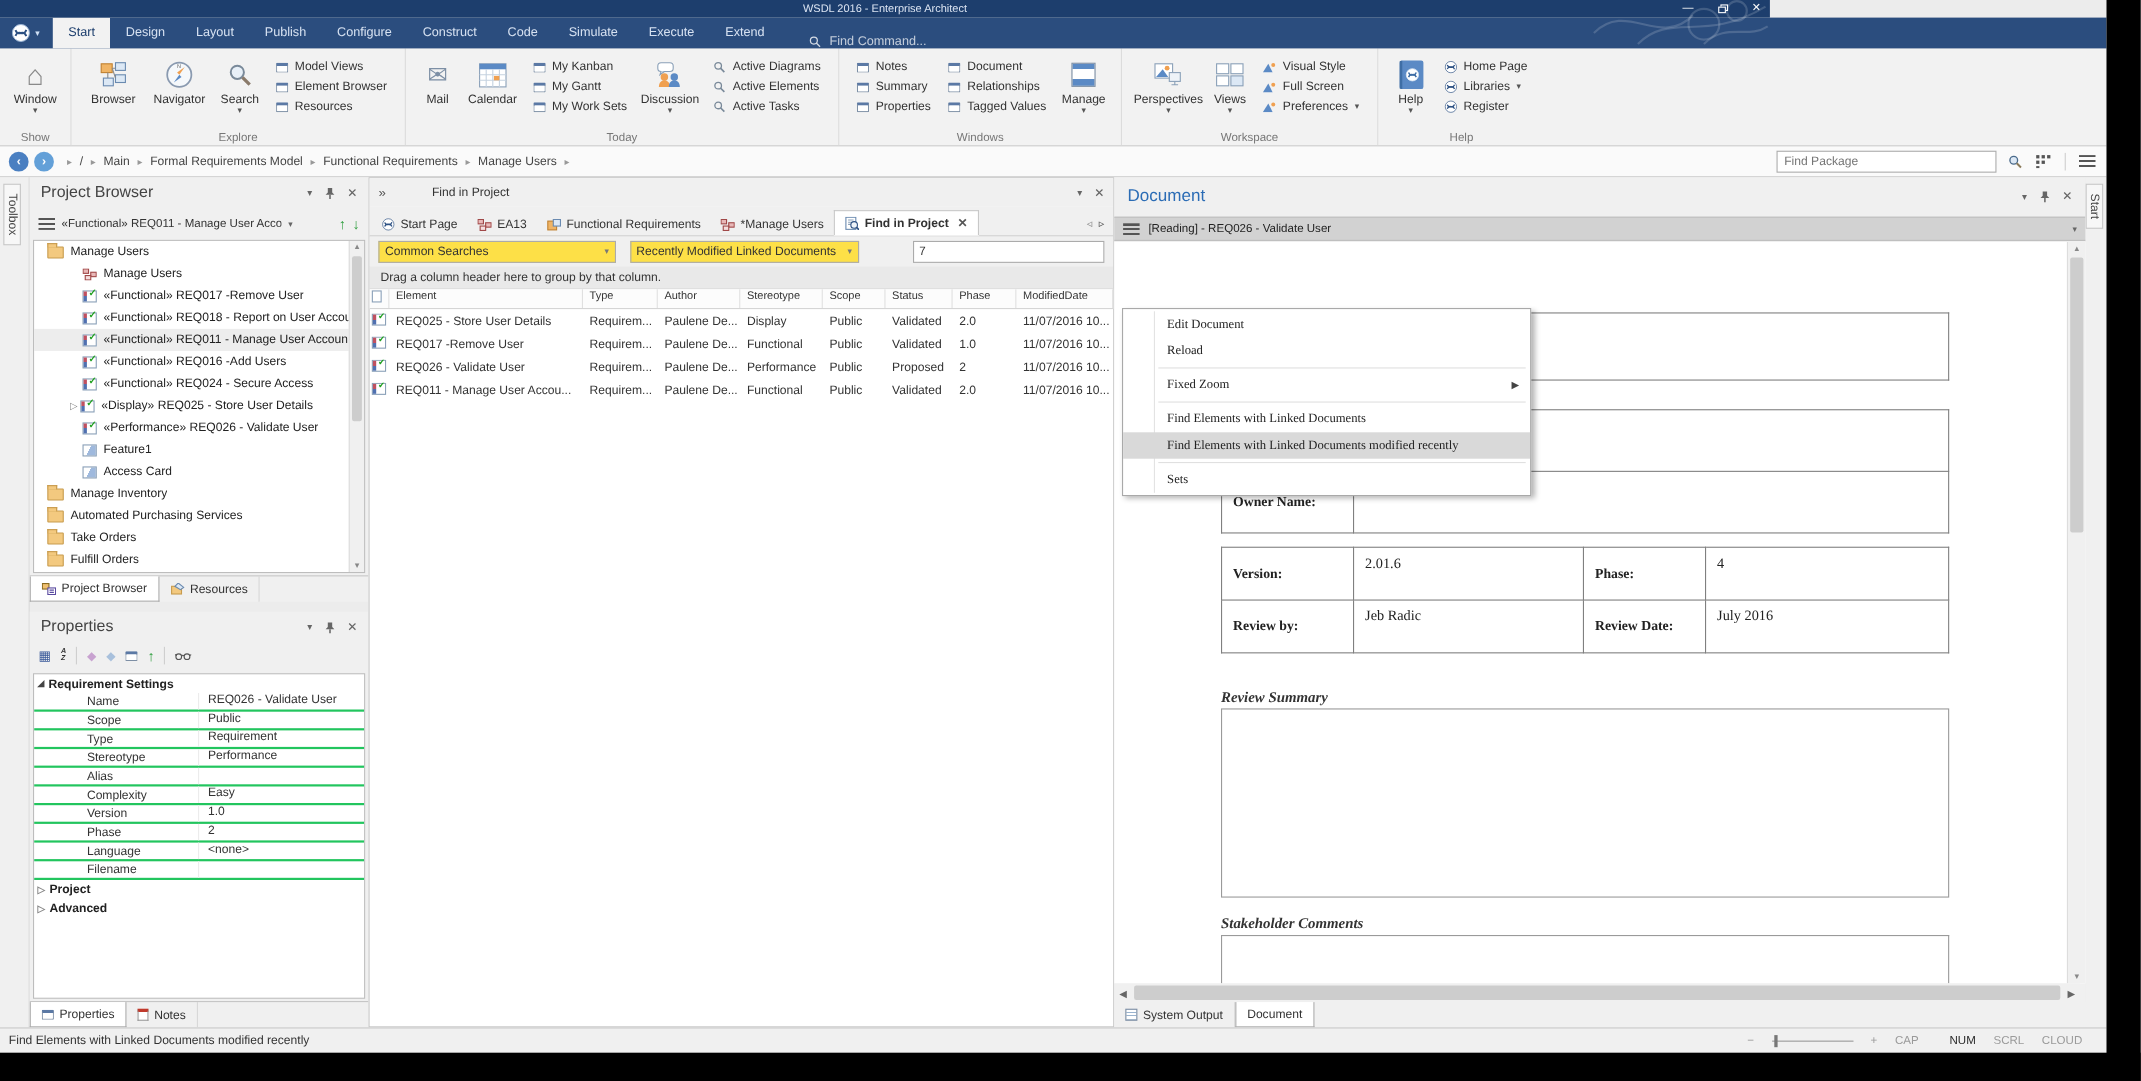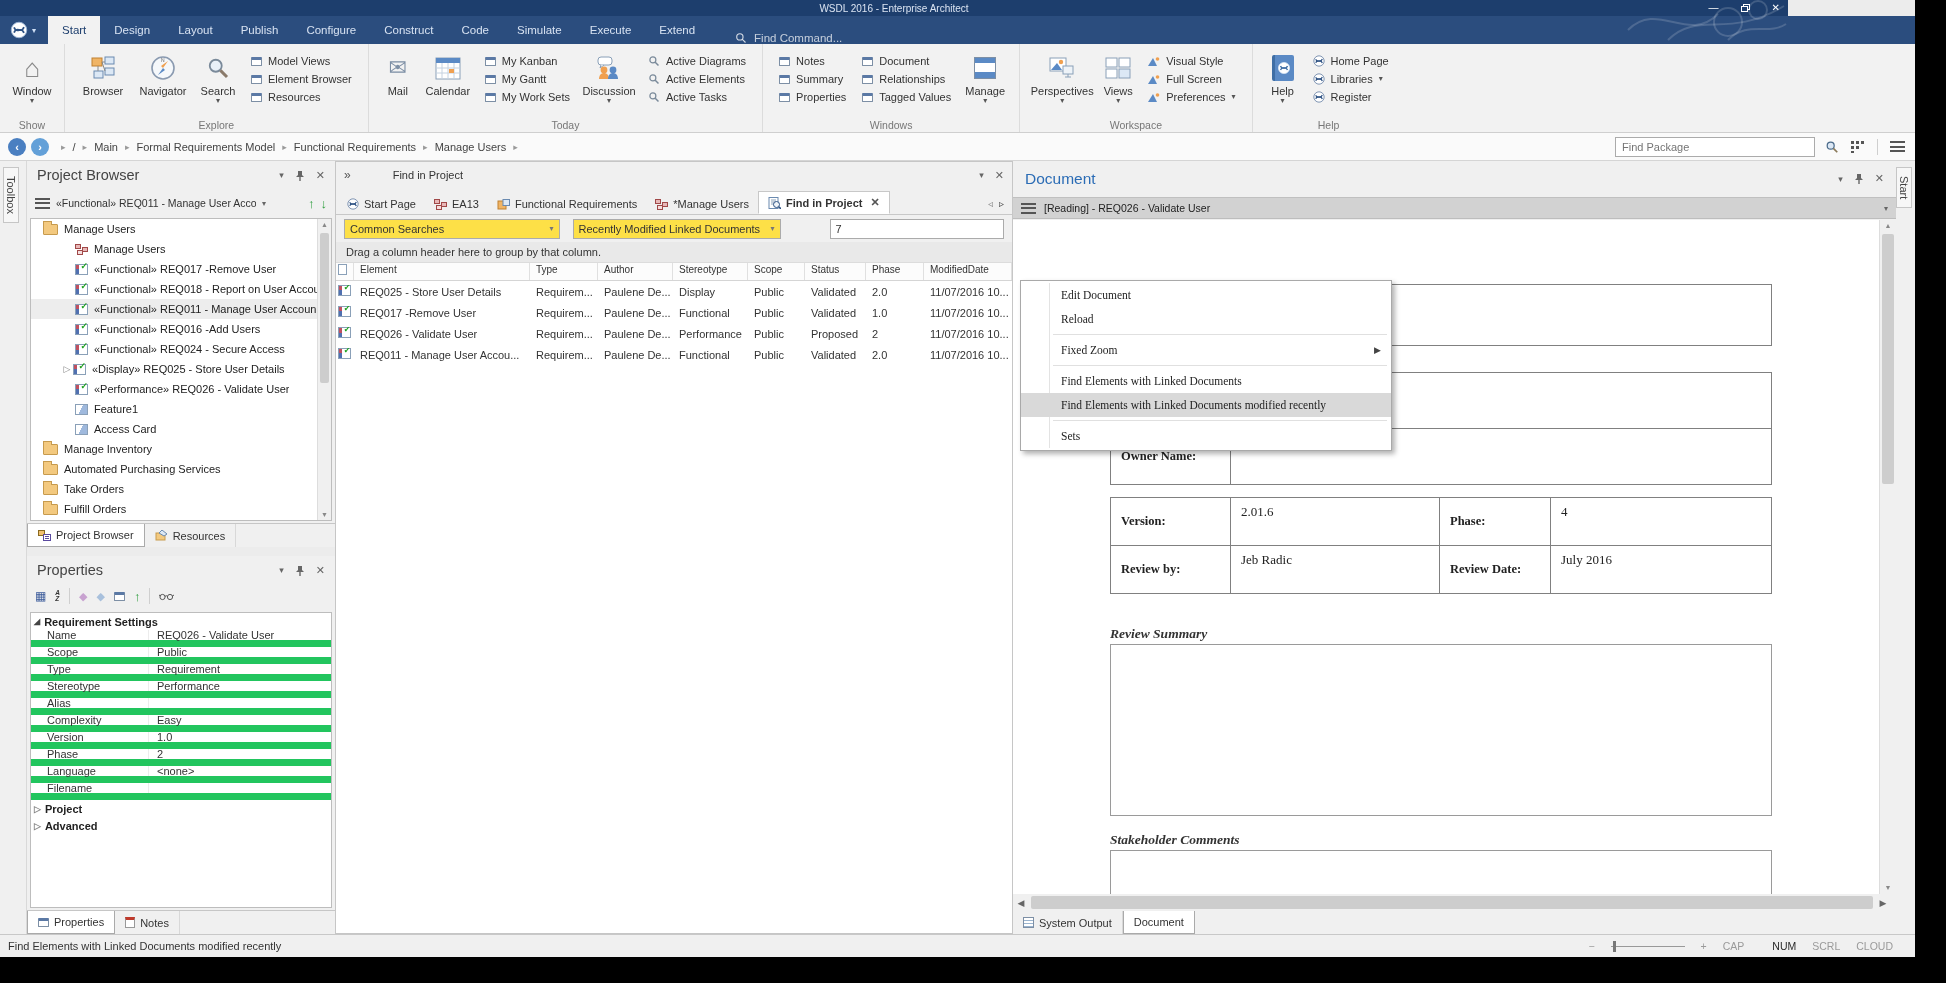--- a/index.html
+++ b/index.html
@@ -5,21 +5,21 @@
   * { margin:0; padding:0; box-sizing:border-box; }
   html,body { width:1946px; height:983px; overflow:hidden; background:#000;
     font-family:"Liberation Sans", sans-serif; }
   .app { position:absolute; left:0; top:0; width:1946px; height:983px; background:#ececec; }
 
   
   .strip-right { position:absolute; left:1915px; top:0; width:31px; height:983px; background:#000; z-index:200; }
   .strip-bottom{ position:absolute; left:0; top:957px; width:1946px; height:26px; background:#000; z-index:200; }
 
   
-  .titlebar { position:absolute; left:0; top:0; width:1788px; height:16px; background:#1d3e6d; color:#dbe4f2;
+  .titlebar { position:absolute; left:0; top:0; width:1609px; height:16px; background:#1d3e6d; color:#dbe4f2;
     font-size:10px; display:flex; align-items:center; justify-content:center; z-index:5; }
   .win-controls { position:absolute; right:8px; top:0; height:16px; display:flex; gap:22px; align-items:center; color:#fff; }
   .wc { font-size:10px; line-height:10px; cursor:default; }
   .wc-restore { width:9px; height:8px; position:relative; }
   .wc-restore i { position:absolute; border:1px solid #fff; width:7px; height:6px; display:block; }
   .wc-restore i:first-child { right:0; top:0; }
   .wc-restore i:last-child  { left:0; bottom:0; background:#1d3e6d; }
   .decor { position:absolute; right:0; top:0; pointer-events:none; }
 
   
@@ -94,21 +94,21 @@
   .feat-icon { display:inline-block; width:13px; height:11px; border:1px solid #8aa0b8; background:linear-gradient(115deg,#fff 45%,#9fb9dd 45%); flex:0 0 auto; }
   .vscroll { position:absolute; right:0; top:0; bottom:0; width:14px; background:#f0f0f0; border-left:1px solid #ddd; font-size:7px; color:#888; text-align:center; }
   .vscroll .up { position:absolute; top:2px; left:0; right:0; }
   .vscroll .dn { position:absolute; bottom:2px; left:0; right:0; }
   .vthumb { position:absolute; left:2px; right:2px; background:#cdcdcd; border-radius:2px; }
 
   
   .props { left:27px; top:556px; width:308px; height:378px; }
   .ptools { height:24px; display:flex; align-items:center; gap:9px; padding:0 8px; color:#4a6a9a; font-size:12px; }
   .pgrid { position:absolute; left:3px; right:3px; top:56px; bottom:26px; background:#fff; border:1px solid #bdbdbd; font-size:11px; color:#333; overflow:hidden; }
-  .prow { display:flex; height:17px; align-items:center; border-bottom:7px solid #22c55e; }
+  .prow { display:flex; height:17px; align-items:flex-start; border-bottom:2px solid #22c55e;padding-left:32px; }
   .prow .pl { width:118px; padding-left:16px; border-right:1px solid #ececec; height:100%; display:flex; align-items:center; }
   .prow .pv { padding-left:8px; }
   .psec { height:17px; display:flex; align-items:center; font-weight:bold; color:#222; padding-left:3px; gap:4px; }
   .psec .m { font-size:8px; color:#444; }
   .az { display:inline-flex; flex-direction:column; font-size:6.5px; line-height:6px; color:#333; font-weight:bold; }
 
   
   .center { left:335px; top:161px; width:678px; height:773px; background:#fff; border:1px solid #c6c6c6; }
   .c-head { height:26px; background:#f0f0f0; display:flex; align-items:center; font-size:11px; color:#333; padding:0 8px; }
   .c-title { margin-left:42px; }

